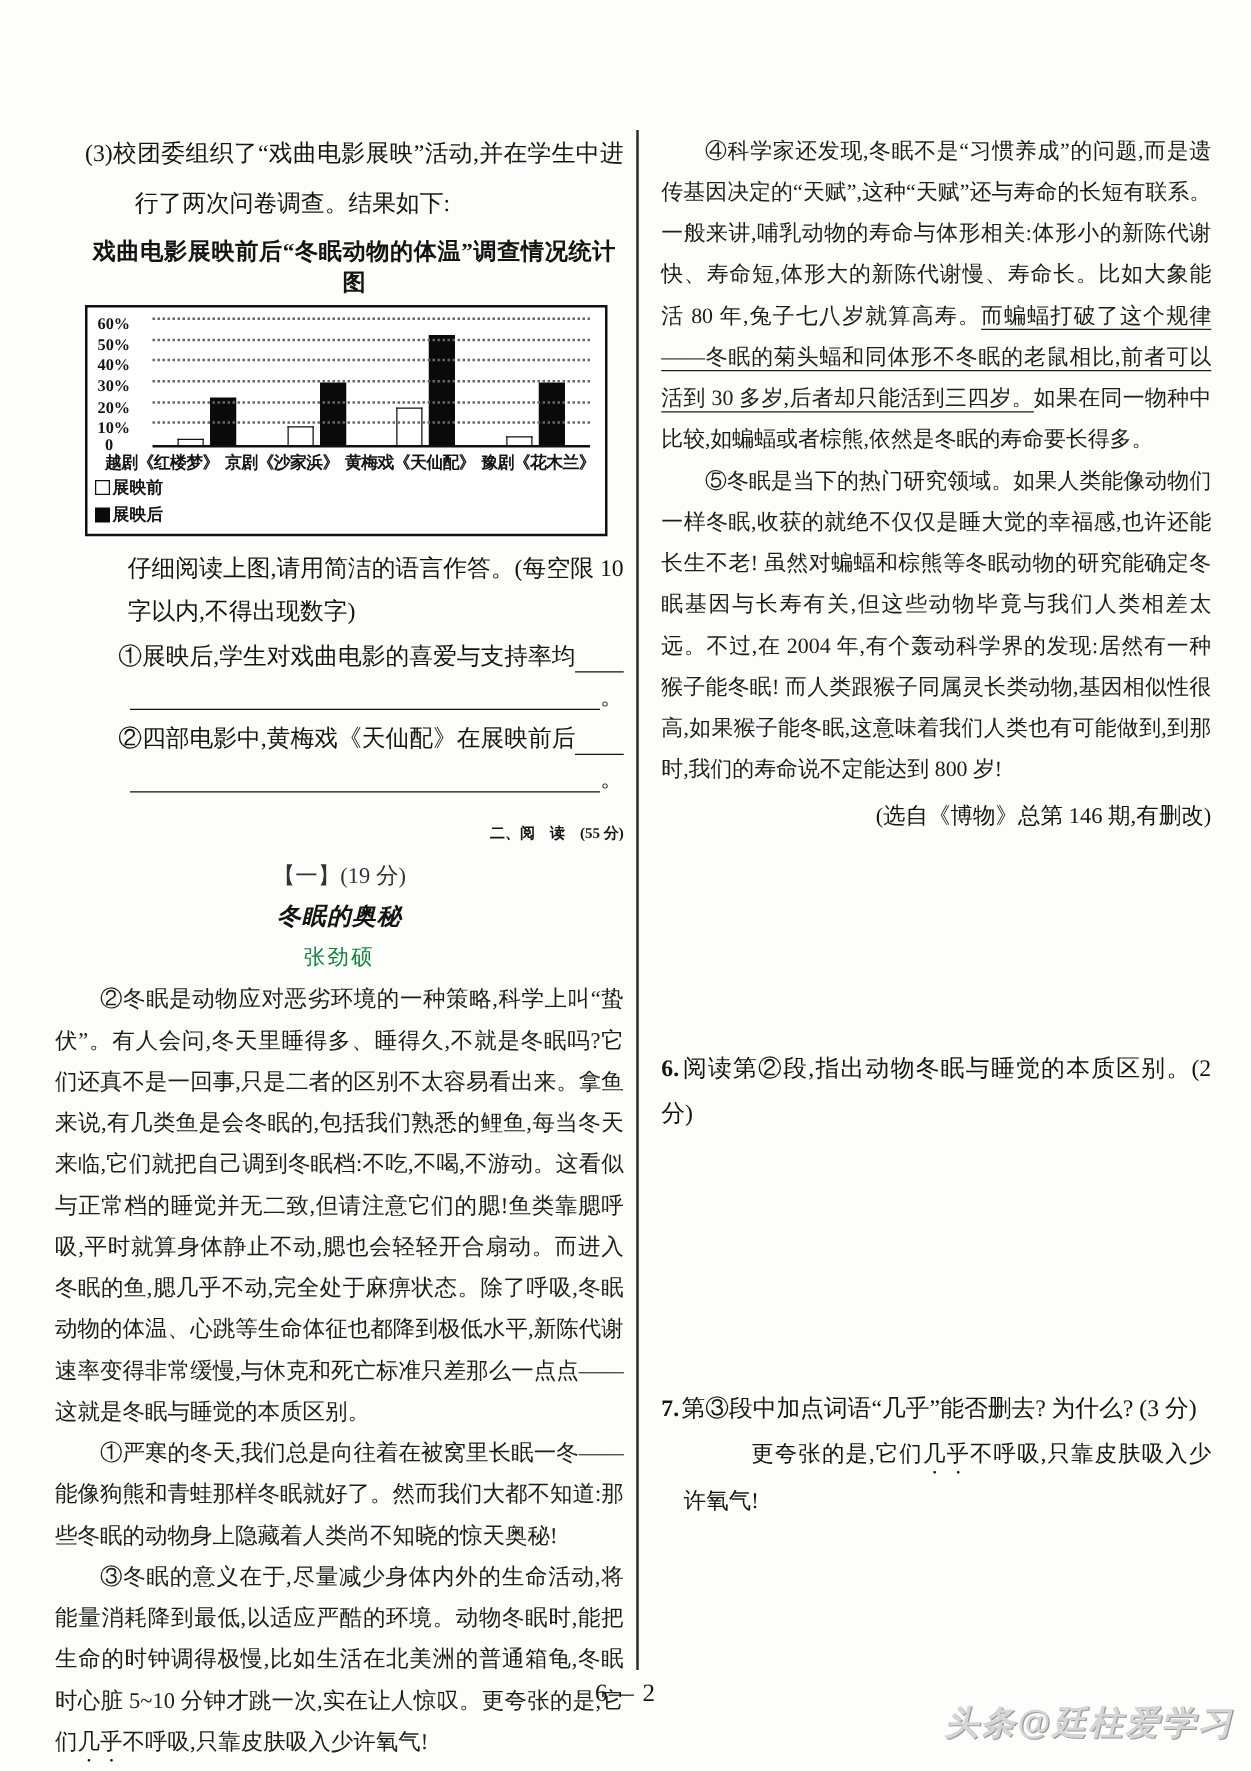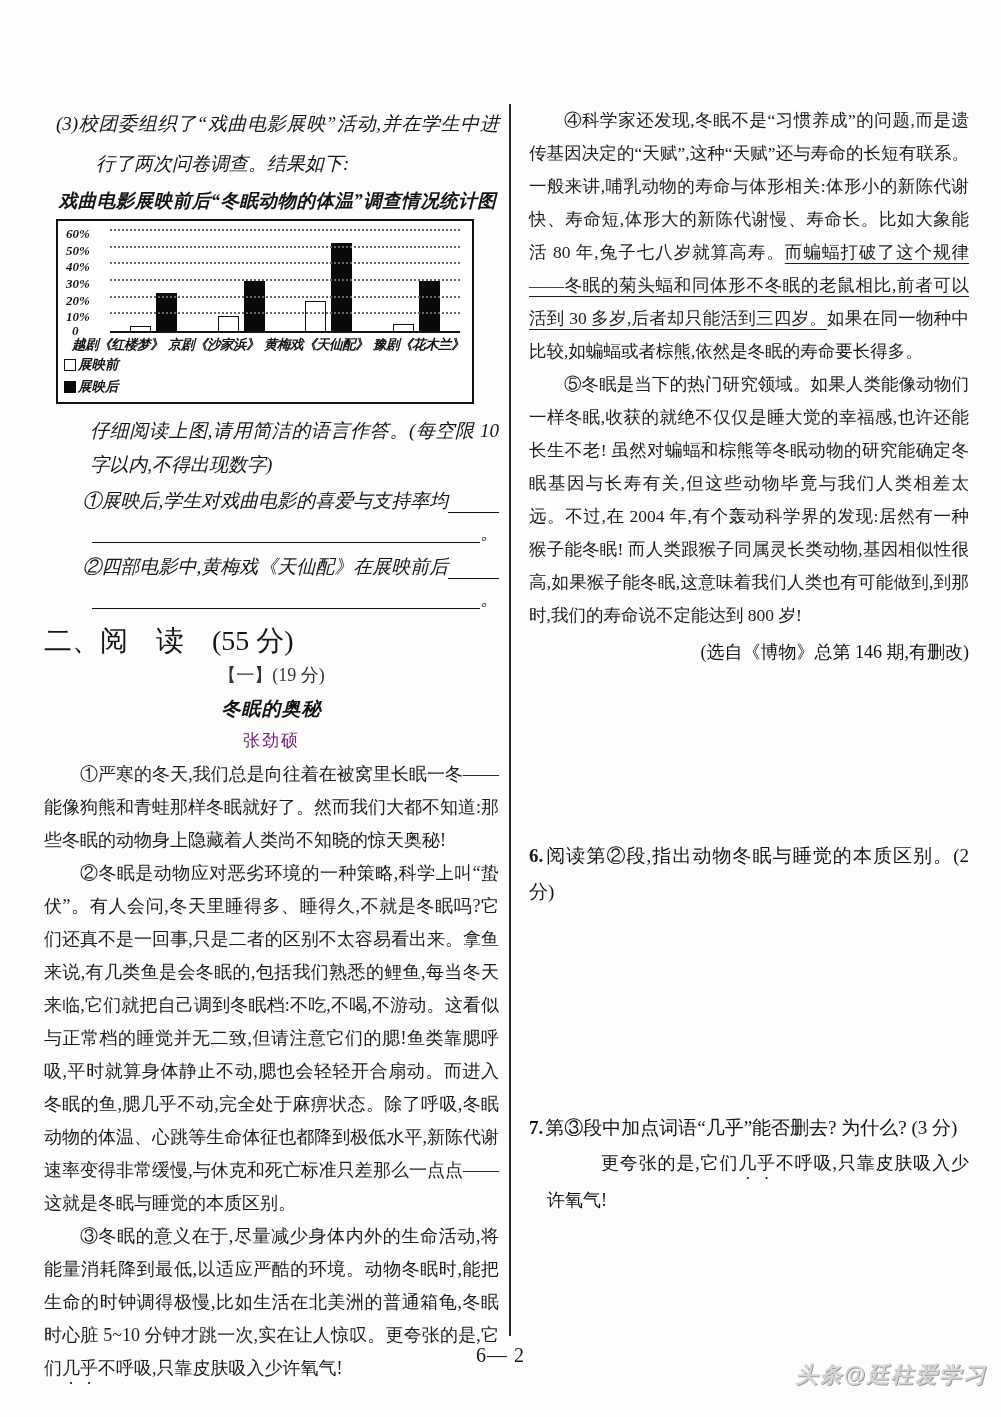--- a/index.html
+++ b/index.html
@@ -7,21 +7,21 @@
     width:1001px;height:1417px;position:relative;background:#fdfdfc;
     font-family:"Liberation Serif","DejaVu Serif",serif;color:#141414;
     overflow:hidden;
   }
   .columns{position:absolute;top:104px;left:44px;display:flex;}
   .col-left{width:455px;}
   .col-right{width:440px;margin-left:20px;padding-left:10px;}
   .divider{position:absolute;left:509px;top:104px;height:1232px;width:1.5px;background:#2a2a2a;}
 
   
-  .q3-block{margin-left:12px;font-style:italic;}
+  .q3-block{margin-left:24px;}
   .hang{font-size:19px;line-height:40px;margin:0;padding-left:2.1em;text-indent:-2.1em;text-align:justify;}
   .chart-title{font-size:18.5px;font-weight:bold;text-align:center;margin:4px 0 6px 0;letter-spacing:.5px;}
   .chart-box{border:2px solid #111;width:402px;padding:8px 6px 4px 6px;background:#fff;}
   .plot{position:relative;height:100px;margin:4px 2px 0 2px;}
   .grid-area{position:absolute;left:44px;right:4px;top:0;bottom:0;border-bottom:2px solid #111;}
   .gridline{position:absolute;left:0;right:0;height:0;border-top:2px dotted #666;}
   .ylabel{position:absolute;left:0;width:38px;text-align:left;font-size:13px;font-weight:bold;line-height:13px;}
   .bars{position:absolute;left:0;right:0;top:0;bottom:0;display:flex;justify-content:space-around;align-items:flex-end;}
   .bar-group{display:flex;align-items:flex-end;gap:5px;}
   .bar{width:21px;box-sizing:border-box;}
@@ -36,26 +36,26 @@
 
   .instr{font-size:19px;line-height:34px;margin:10px 0 0 0;padding-left:1.8em;text-indent:0;text-align:justify;}
   .sub-blank{margin:2px 0 0 0;}
   .bl1{display:flex;font-size:19px;line-height:34px;}
   .bl1 .txt{white-space:nowrap;padding-left:1.4em;}
   .blank-fill{flex:1;border-bottom:1.6px solid #111;margin-bottom:5px;min-width:30px;}
   .bl2{display:flex;font-size:19px;line-height:30px;margin-left:36px;}
   .bl2 .blank-fill{margin-bottom:5px;}
   .bl2 .punct{white-space:nowrap;}
 
-  .sec-heading{font-size:28px;font-weight:normal;margin:10px 0 0 0;line-height:34px;}
+  .sec-heading{font-size:12px;font-weight:bold;margin:10px 0 0 0;line-height:34px;text-align:right;}
   .sec-intro{font-size:19px;line-height:34px;margin:0;text-indent:1.6em;}
   .center{text-align:center;}
   .part-label{font-size:18px;margin:2px 0 0 0;line-height:30px;color:#333;}
   .essay-title{font-size:19px;font-weight:bold;margin:2px 0 0 0;line-height:34px;letter-spacing:1px;font-style:italic;}
-  .author{font-size:17px;margin:0 0 2px 0;line-height:30px;color:#701a75;letter-spacing:2px;}
+  .author{font-size:17px;margin:0 0 2px 0;line-height:30px;color:#15803d;letter-spacing:2px;}
 
   .para{font-size:18px;line-height:33px;margin:0;text-indent:2em;text-align:justify;color:#1c1c1c;}
   .kai{font-family:"Liberation Serif","DejaVu Serif",serif;}
 
   
   .para-r{font-size:17.5px;line-height:33px;margin:0;text-indent:2em;text-align:justify;color:#1c1c1c;}
   .uline{text-decoration:underline;text-underline-offset:5px;text-decoration-thickness:1.2px;}
   .dots{
     -webkit-text-emphasis:filled dot #111;-webkit-text-emphasis-position:under right;
     text-emphasis:filled dot #111;text-emphasis-position:under right;
@@ -64,21 +64,21 @@
   .question{font-size:19px;line-height:36px;margin:0;text-align:justify;}
   .qnum{font-weight:bold;margin-right:2px;}
   .answer-space{width:100%;}
   .sp-q5{height:168px;}
   .sp-q6{height:200px;}
   .quote{font-size:18px;line-height:35px;margin:0;padding-left:1em;text-indent:3em;text-align:justify;}
 
   
   .footer{position:absolute;top:1344px;left:0;right:0;text-align:center;font-size:20px;letter-spacing:1px;}
   .watermark{
-    position:absolute;top:1360px;right:14px;font-size:22px;font-weight:bold;font-style:italic;
+    position:absolute;top:1360px;right:14px;font-size:27px;font-weight:bold;font-style:italic;
     color:#d6d6d6;letter-spacing:2px;
     text-shadow:1px 1px 0 #9a9a9a, -1px -1px 0 #ffffff;
     font-family:"Liberation Sans","DejaVu Sans",sans-serif;
   }
   .ghost{position:absolute;top:620px;left:210px;font-size:150px;color:#000;opacity:0.025;transform:rotate(-18deg);letter-spacing:10px;pointer-events:none;}
 </style>
 </head>
 <body>
 
 <div class="ghost"></div>
@@ -168,22 +168,22 @@
           <span class="punct">。</span>
         </div>
       </div>
     </div>
 
     <h2 class="sec-heading">二、阅　读　(55 分)</h2>
     <p class="center part-label">【一】(19 分)</p>
     <p class="center essay-title">冬眠的奥秘</p>
     <p class="center author">张劲硕</p>
 
+    <p class="para kai">②冬眠是动物应对恶劣环境的一种策略,科学上叫“蛰伏”。有人会问,冬天里睡得多、睡得久,不就是冬眠吗?它们还真不是一回事,只是二者的区别不太容易看出来。拿鱼来说,有几类鱼是会冬眠的,包括我们熟悉的鲤鱼,每当冬天来临,它们就把自己调到冬眠档:不吃,不喝,不游动。这看似与正常档的睡觉并无二致,但请注意它们的腮!鱼类靠腮呼吸,平时就算身体静止不动,腮也会轻轻开合扇动。而进入冬眠的鱼,腮几乎不动,完全处于麻痹状态。除了呼吸,冬眠动物的体温、心跳等生命体征也都降到极低水平,新陈代谢速率变得非常缓慢,与休克和死亡标准只差那么一点点——这就是冬眠与睡觉的本质区别。</p>
     <p class="para kai">①严寒的冬天,我们总是向往着在被窝里长眠一冬——能像狗熊和青蛙那样冬眠就好了。然而我们大都不知道:那些冬眠的动物身上隐藏着人类尚不知晓的惊天奥秘!</p>
-    <p class="para kai">②冬眠是动物应对恶劣环境的一种策略,科学上叫“蛰伏”。有人会问,冬天里睡得多、睡得久,不就是冬眠吗?它们还真不是一回事,只是二者的区别不太容易看出来。拿鱼来说,有几类鱼是会冬眠的,包括我们熟悉的鲤鱼,每当冬天来临,它们就把自己调到冬眠档:不吃,不喝,不游动。这看似与正常档的睡觉并无二致,但请注意它们的腮!鱼类靠腮呼吸,平时就算身体静止不动,腮也会轻轻开合扇动。而进入冬眠的鱼,腮几乎不动,完全处于麻痹状态。除了呼吸,冬眠动物的体温、心跳等生命体征也都降到极低水平,新陈代谢速率变得非常缓慢,与休克和死亡标准只差那么一点点——这就是冬眠与睡觉的本质区别。</p>
     <p class="para kai"><span>③冬眠的意义在于,尽量减少身体内外的生命活动,将能量消耗降到最低,以适应严酷的环境。动物冬眠时,能把生命的时钟调得极慢,比如生活在北美洲的普通箱龟,冬眠时心脏 5~10 分钟才跳一次,实在让人惊叹。更夸张的是,它们</span><span class="dots">几乎</span><span>不呼吸,只靠皮肤吸入少许氧气!</span></p>
   </div>
 
   <div class="col-right">
     <p class="para-r kai"><span>④科学家还发现,冬眠不是“习惯养成”的问题,而是遗传基因决定的“天赋”,这种“天赋”还与寿命的长短有联系。一般来讲,哺乳动物的寿命与体形相关:体形小的新陈代谢快、寿命短,体形大的新陈代谢慢、寿命长。比如大象能活 80 年,兔子七八岁就算高寿。</span><span class="uline">而蝙蝠打破了这个规律——冬眠的菊头蝠和同体形不冬眠的老鼠相比,前者可以活到 30 多岁,后者却只能活到三四岁。</span><span>如果在同一物种中比较,如蝙蝠或者棕熊,依然是冬眠的寿命要长得多。</span></p>
     <p class="para-r kai">⑤冬眠是当下的热门研究领域。如果人类能像动物们一样冬眠,收获的就绝不仅仅是睡大觉的幸福感,也许还能长生不老! 虽然对蝙蝠和棕熊等冬眠动物的研究能确定冬眠基因与长寿有关,但这些动物毕竟与我们人类相差太远。不过,在 2004 年,有个轰动科学界的发现:居然有一种猴子能冬眠! 而人类跟猴子同属灵长类动物,基因相似性很高,如果猴子能冬眠,这意味着我们人类也有可能做到,到那时,我们的寿命说不定能达到 800 岁!</p>
     <p class="source-line kai">(选自《博物》总第 146 期,有删改)</p>
 
     <div class="answer-space sp-q5"></div>
 

